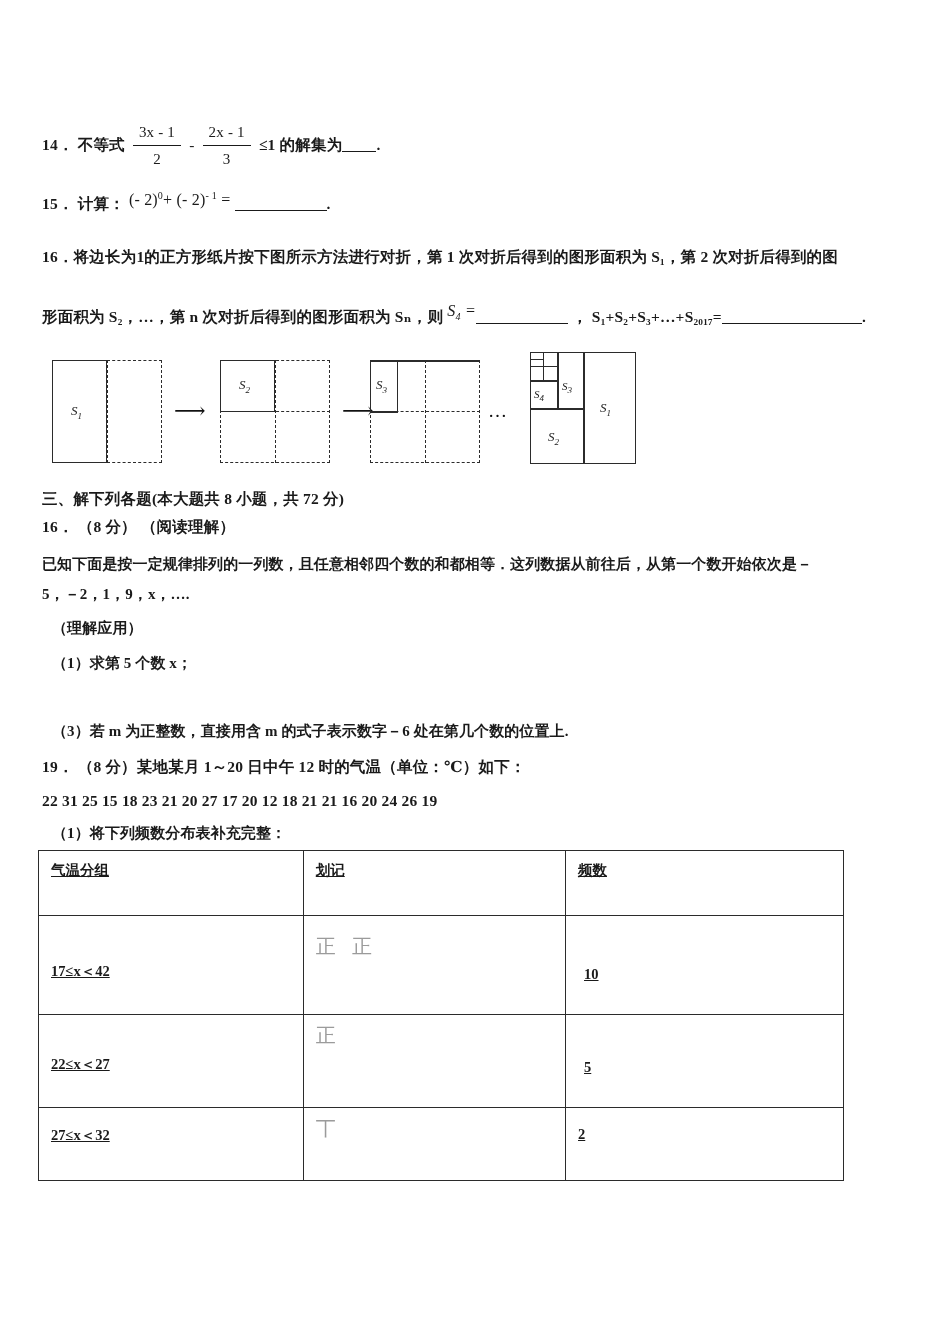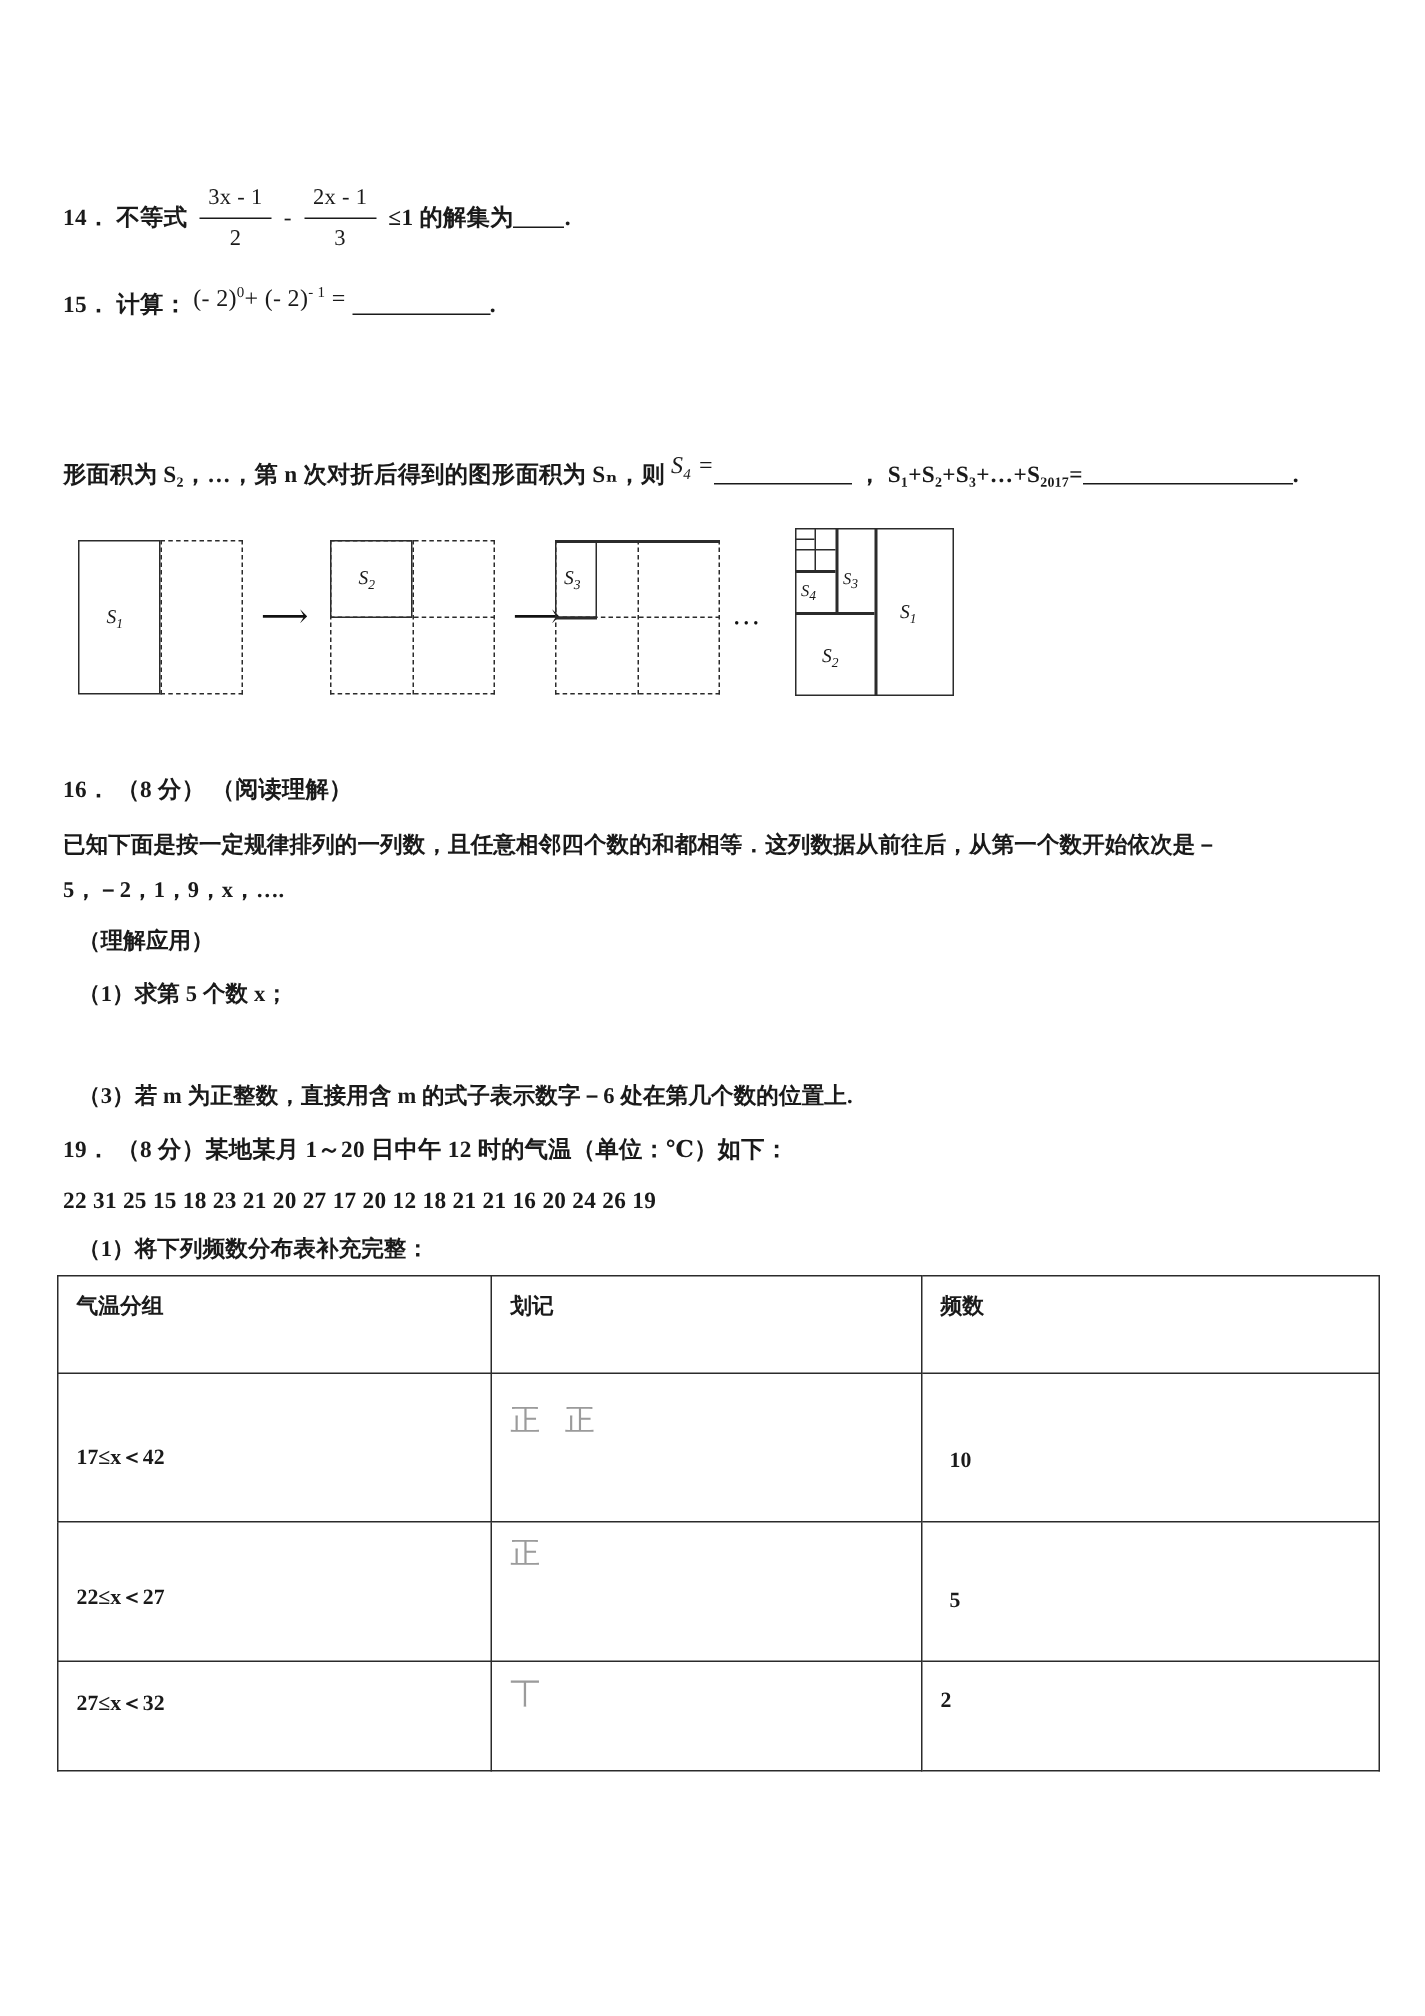--- a/index.html
+++ b/index.html
@@ -100,24 +100,25 @@
     font-size: 19px;
     letter-spacing: 2px;
     color: #111;
   }
 
   
   table.freq {
     position: absolute;
     left: 38px;
     top: 850px;
-    width: 882px;
+    width: 806px;
     border-collapse: collapse;
     font-size: 14.5px;
     font-weight: bold;
+    text-decoration: underline;
   }
   table.freq td {
     border: 1.4px solid #2b2b2b;
     vertical-align: top;
     padding: 10px 10px 10px 12px;
   }
   table.freq td.c1 { width: 287px; }
   table.freq td.c2 { width: 285px; }
   table.freq td.c3 { width: 305px; }
   .tally {
@@ -153,20 +154,23 @@
 
   <div class="qline" style="left:42px; top:192px;">
     <span>15．</span>
     <span>计算：</span>
     <span style="font-weight:normal; font-size:16px; position:relative; top:-4px;">
       <span>(- 2)</span><span class="sup">0</span><span>+ (- 2)</span><span class="sup">- 1</span>
       <span>=</span>
     </span><span class="blank-m"></span><span>.</span>
   </div>
 
+  <div class="qline" style="left:42px; top:245px;">
+    <span>16．</span><span>将边长为1的正方形纸片按下图所示方法进行对折，第 1 次对折后得到的图形面积为 S₁，第 2 次对折后得到的图</span>
+  </div>
 
   <div class="qline" style="left:42px; top:305px;">
     <span>形面积为 S₂，…，第 n 次对折后得到的图形面积为 Sₙ，则</span>
     <span style="font-weight:normal; font-style:italic; font-size:16px; position:relative; top:-6px;"><span>S</span><span class="sub">4</span> <span>=</span></span><span class="blank-m"></span>
     <span>，</span>
     <span>S₁+S₂+S₃+…+S₂₀₁₇=</span><span class="blank-l"></span><span>.</span>
   </div>
 
   <div class="diagram">
 
@@ -215,20 +219,21 @@
       <div class="ln-solid" style="left:0px; top:14px; width:27px; height:1.4px;"></div>
       <div class="ln-solid" style="left:0px; top:7px; width:13px; height:1.2px;"></div>
 
       <div class="lbl" style="left:70px; top:48px;"><i>S</i><sub>1</sub></div>
       <div class="lbl" style="left:18px; top:77px;"><i>S</i><sub>2</sub></div>
       <div class="lbl" style="left:32px; top:28px; font-size:11px;"><i>S</i><sub>3</sub></div>
       <div class="lbl" style="left:4px; top:36px; font-size:11px;"><i>S</i><sub>4</sub></div>
     </div>
   </div>
 
+  <div class="qline" style="left:42px; top:487px;">三、解下列各题(本大题共 8 小题，共 72 分)</div>
 
   <div class="qline" style="left:42px; top:515px;">
     <span>16．</span>
     <span>（8 分）</span>
     <span>（阅读理解）</span>
   </div>
 
   <div class="body-text" style="left:42px; top:552px; width:880px;">已知下面是按一定规律排列的一列数，且任意相邻四个数的和都相等．这列数据从前往后，从第一个数开始依次是－</div>
   <div class="body-text" style="left:42px; top:582px; width:880px;">5，－2，1，9，x，….</div>
 

